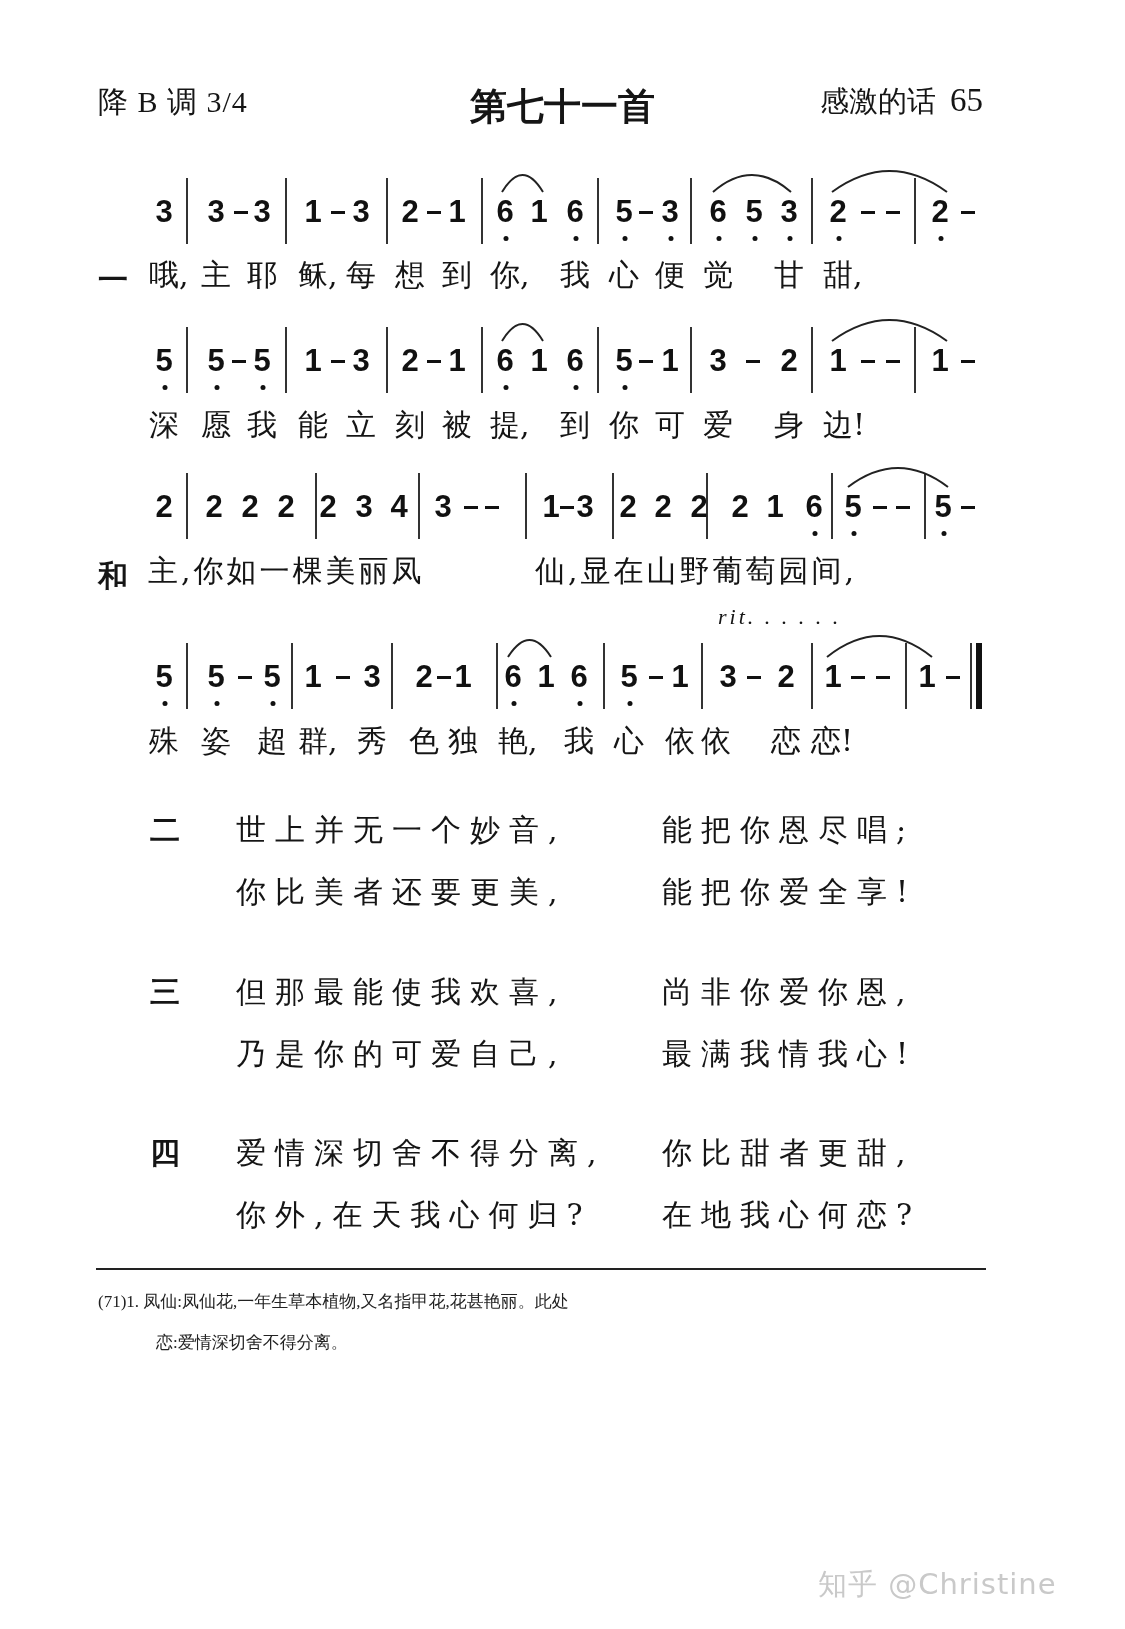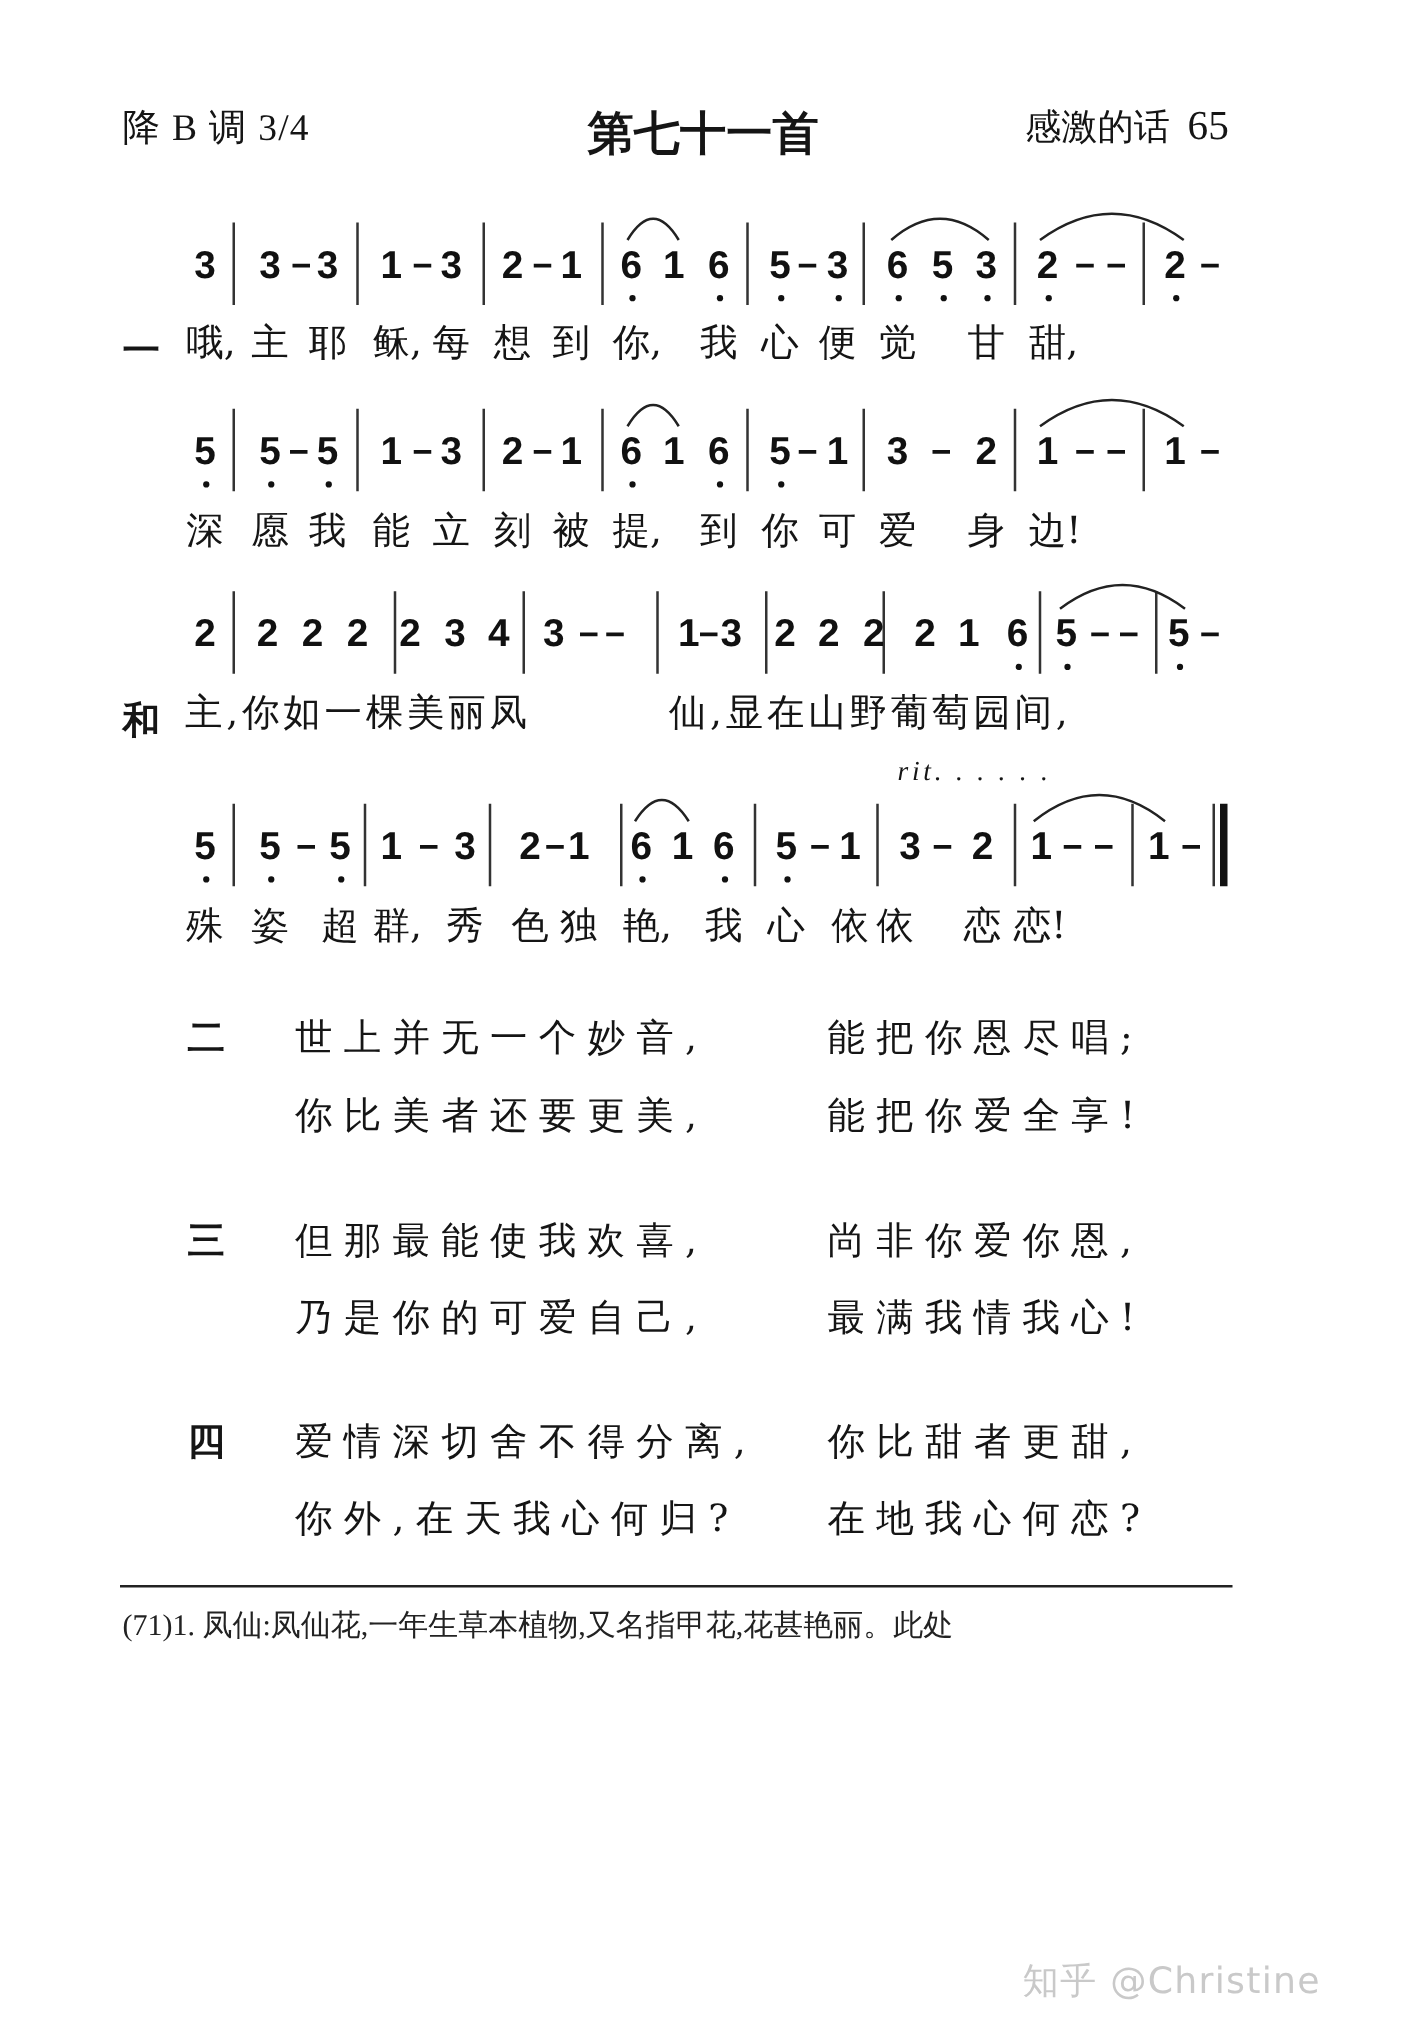--- a/index.html
+++ b/index.html
@@ -24,21 +24,21 @@
     .lyric { position:absolute; font-size:30px; line-height:1; white-space:pre; letter-spacing:0; }
     .verse-num { position:absolute; font-size:30px; font-weight:bold; }
     .rit { position:absolute; font-family:"Liberation Serif","DejaVu Serif", serif; font-style:italic; font-size:22px; letter-spacing:3px; }
 
     .stanza { position:absolute; left:150px; font-size:30px; }
     .stanza .num { position:absolute; left:0; font-weight:bold; }
     .stanza .a { position:absolute; left:86px; letter-spacing:9px; white-space:pre;}
     .stanza .b { position:absolute; left:512px; letter-spacing:9px; white-space:pre;}
 
     .rule { position:absolute; left:96px; width:890px; height:2px; background:#222; top:1268px; }
-    .footnote { position:absolute; left:98px; width:890px; font-family:"Liberation Serif","DejaVu Serif", serif; font-size:24px; line-height:41px; color:#222;}
+    .footnote { position:absolute; left:98px; width:890px; font-family:"Liberation Serif","DejaVu Serif", serif; font-size:17px; line-height:41px; color:#222;}
     .footnote .ln { display:block; white-space:pre; }
     .footnote .ind { padding-left:58px; }
     .watermark { position:absolute; left:818px; top:1565px; font-family:"DejaVu Sans", sans-serif; font-size:29px; color:#c9c9c9; letter-spacing:1px;}
   </style>
 </head>
 <body>
 
 <div>
   <div class="hdr hdr-key">降 B 调  3/4</div>
   <div class="hdr hdr-title">第七十一首</div>
@@ -310,15 +310,16 @@
     </div>
     <div class="stanza" style="top: 1195px;">
       <span class="a">你外,在天我心何归?</span>
       <span class="b">在地我心何恋?</span>
     </div>
   </div>
 
 <div class="rule"></div>
 <div class="footnote" id="footnote" style="top:1281px;">
     <span class="ln">(71)1. 凤仙:凤仙花,一年生草本植物,又名指甲花,花甚艳丽。此处</span>
+    <span class="ln ind">恋:爱情深切舍不得分离。</span>
   </div>
 
 <div class="watermark">知乎 @Christine</div>
 
 </body></html>

